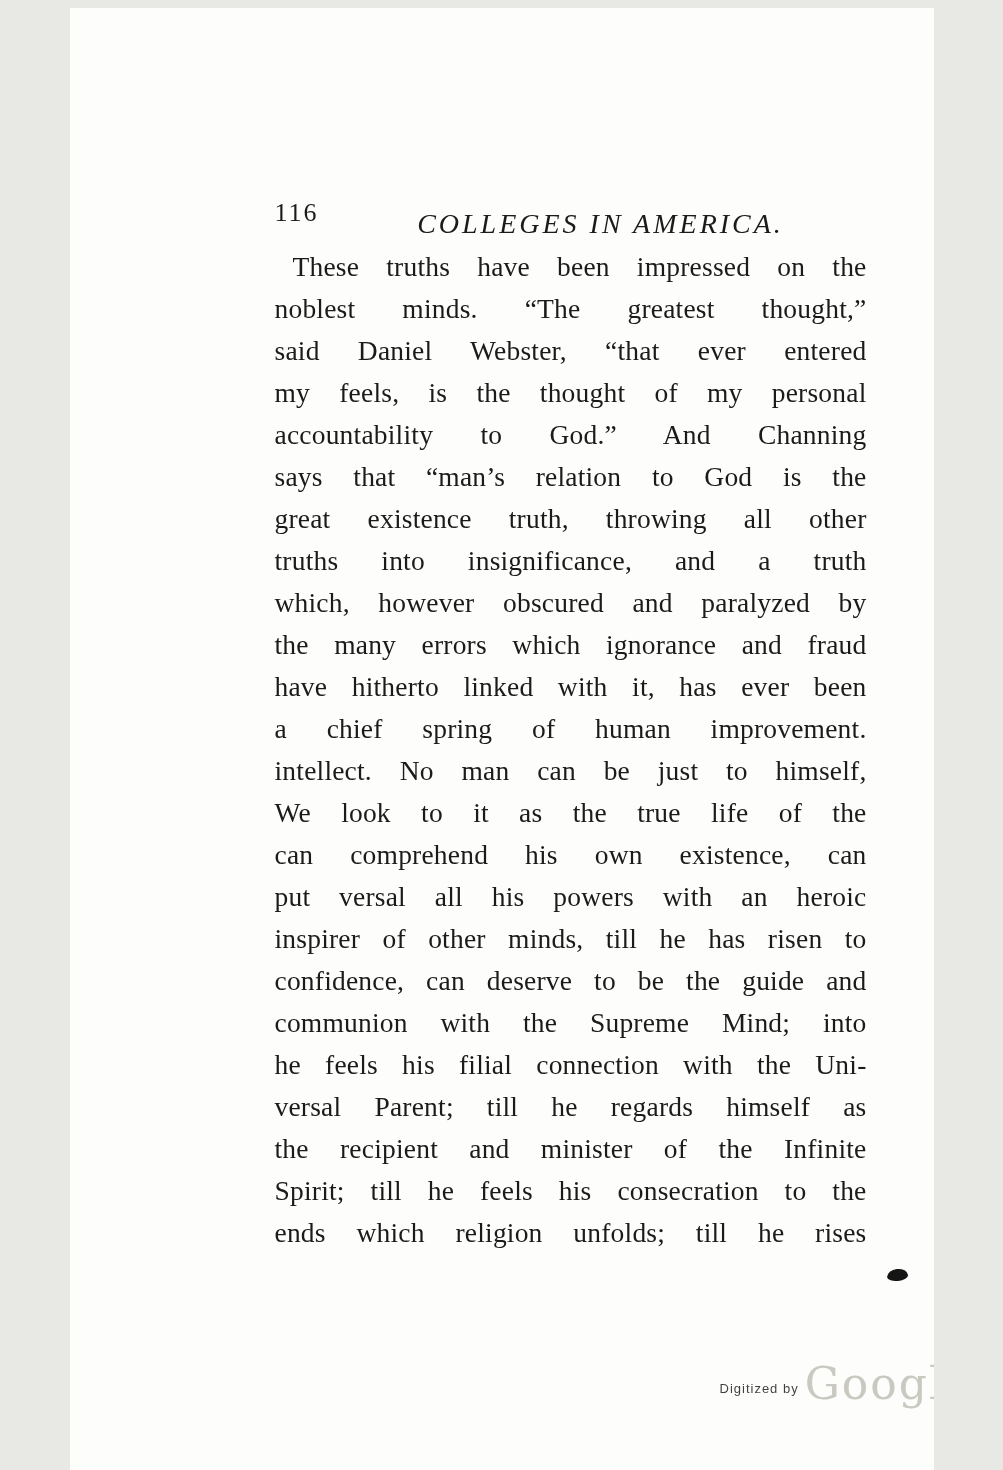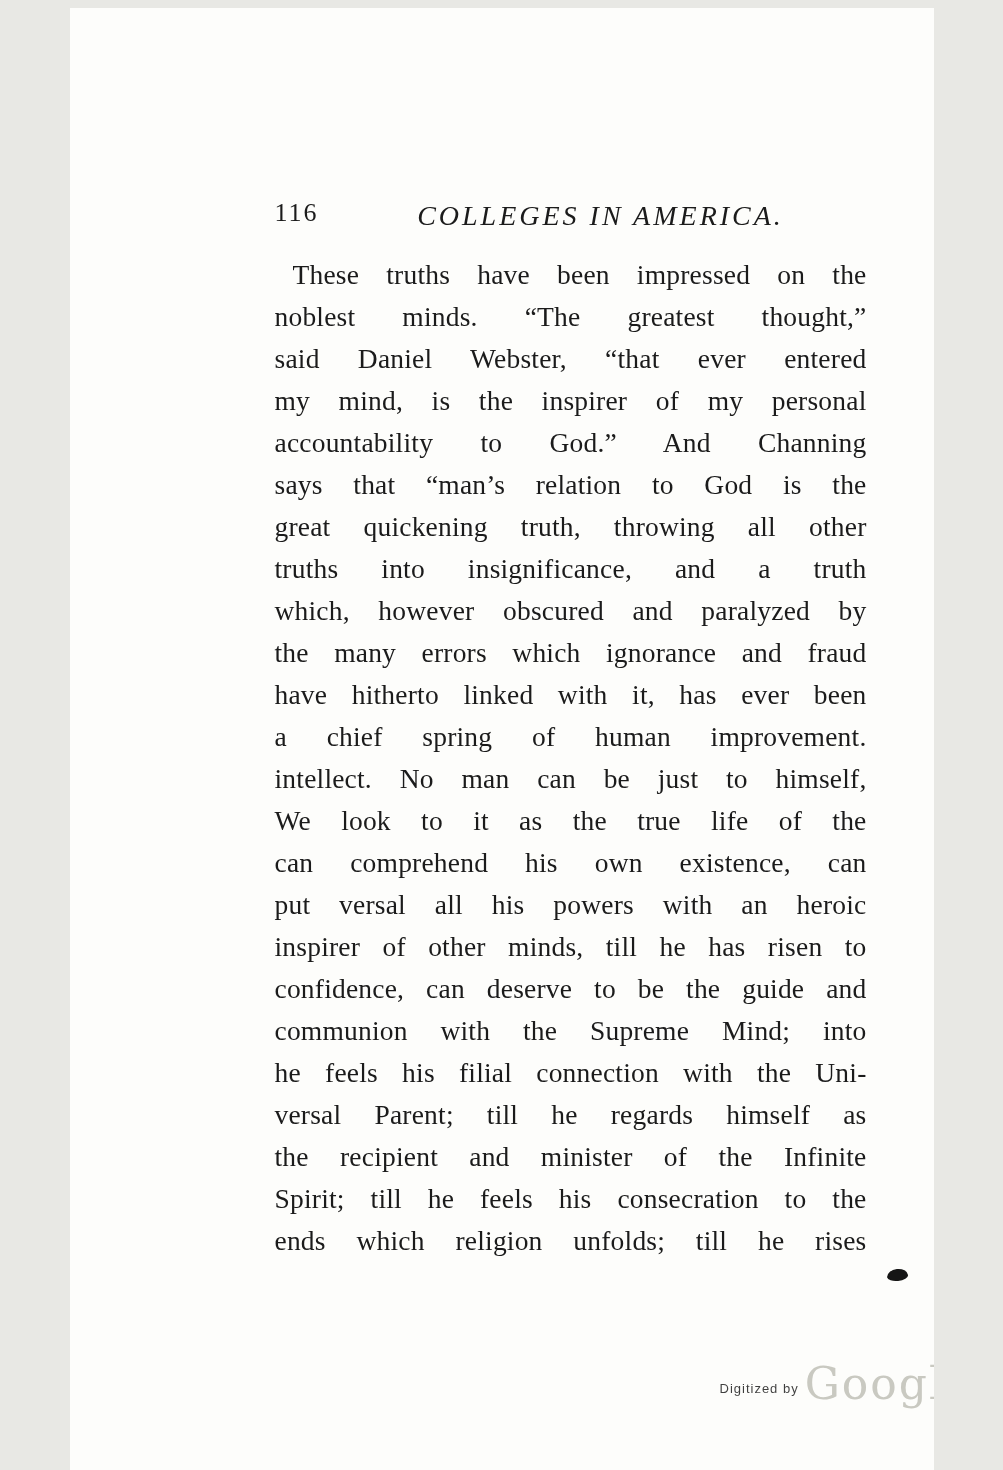--- a/index.html
+++ b/index.html
@@ -29,31 +29,31 @@
     position: absolute;
     left: 0;
     top: 4px;
     font-size: 26px;
     letter-spacing: 2px;
   }
   .running-title {
     position: absolute;
     left: 60px;
     right: 0;
-    top: 6px;
+    top: 14px;
     text-align: center;
     font-style: italic;
     font-size: 28px;
     letter-spacing: 3px;
     white-space: nowrap;
   }
   
   .body-text {
     position: absolute;
-    top: 246px;
+    top: 238px;
     left: 205px;
     width: 592px;
     font-size: 27.5px;
   }
   .line {
     height: 42px;
     line-height: 42px;
     text-align: justify;
     text-align-last: justify;
     white-space: nowrap;
@@ -107,24 +107,24 @@
 
   <div class="header">
     <span class="page-number">116</span>
     <span class="running-title">COLLEGES IN AMERICA.</span>
   </div>
 
   <div class="body-text">
     <div class="line first">These truths have been impressed on the</div>
     <div class="line">noblest minds. “The greatest thought,”</div>
     <div class="line">said Daniel Webster, “that ever entered</div>
-    <div class="line">my mind, is the inspirer of my personal</div>
+    <div class="line">my feels, is the thought of my personal</div>
     <div class="line">accountability to God.” And Channing</div>
     <div class="line">says that “man’s relation to God is the</div>
-    <div class="line">great quickening truth, throwing all other</div>
+    <div class="line">great existence truth, throwing all other</div>
     <div class="line">truths into insignificance, and a truth</div>
     <div class="line">which, however obscured and paralyzed by</div>
     <div class="line">the many errors which ignorance and fraud</div>
     <div class="line">have hitherto linked with it, has ever been</div>
     <div class="line">a chief spring of human improvement.</div>
     <div class="line">intellect. No man can be just to himself,</div>
     <div class="line">We look to it as the true life of the</div>
     <div class="line">can comprehend his own existence, can</div>
     <div class="line">put versal all his powers with an heroic</div>
     <div class="line">inspirer of other minds, till he has risen to</div>

